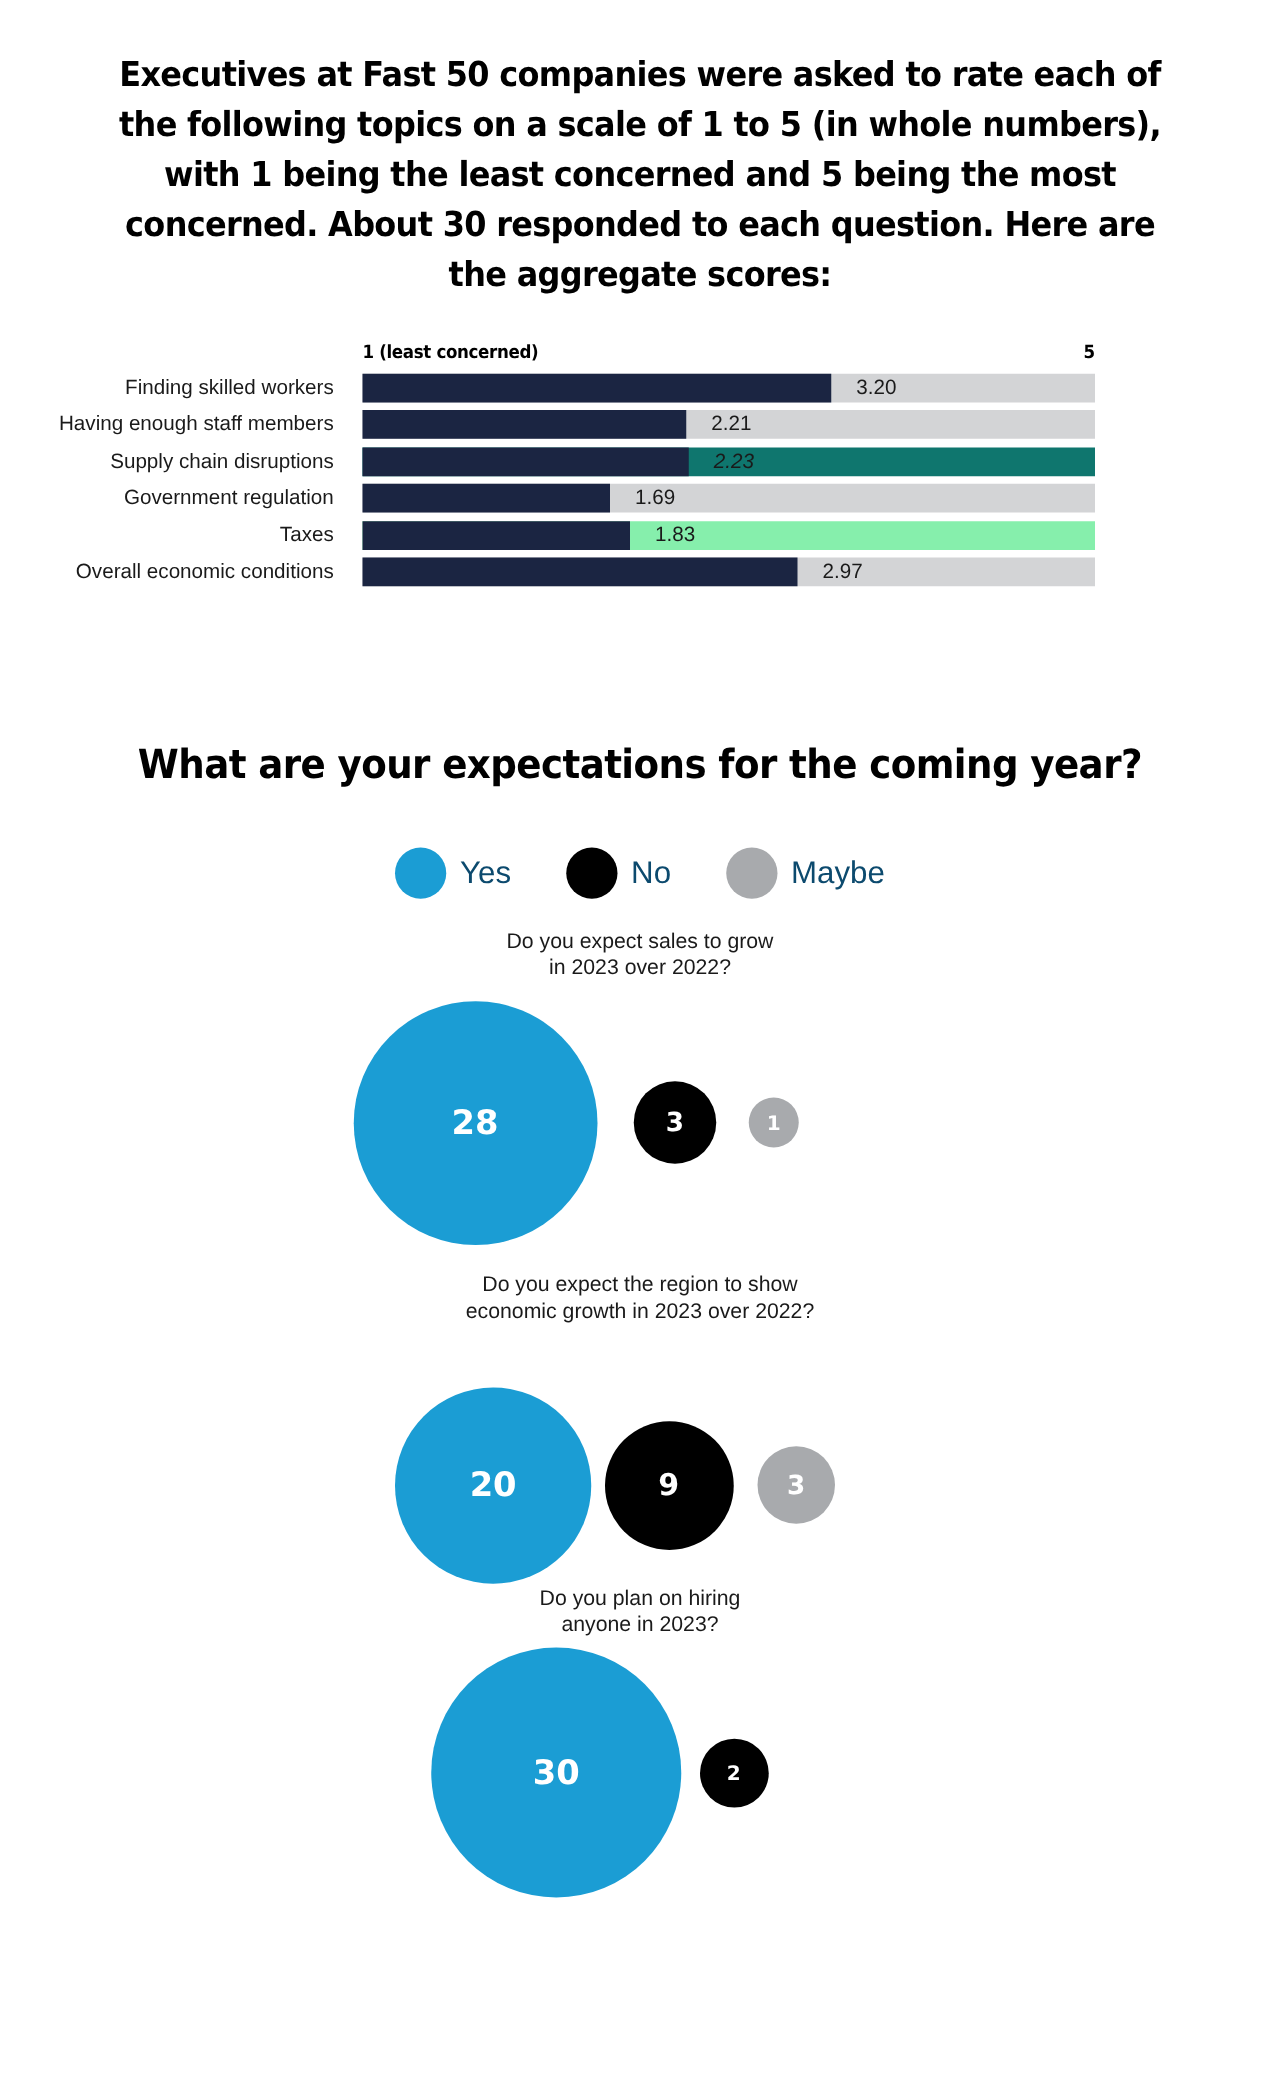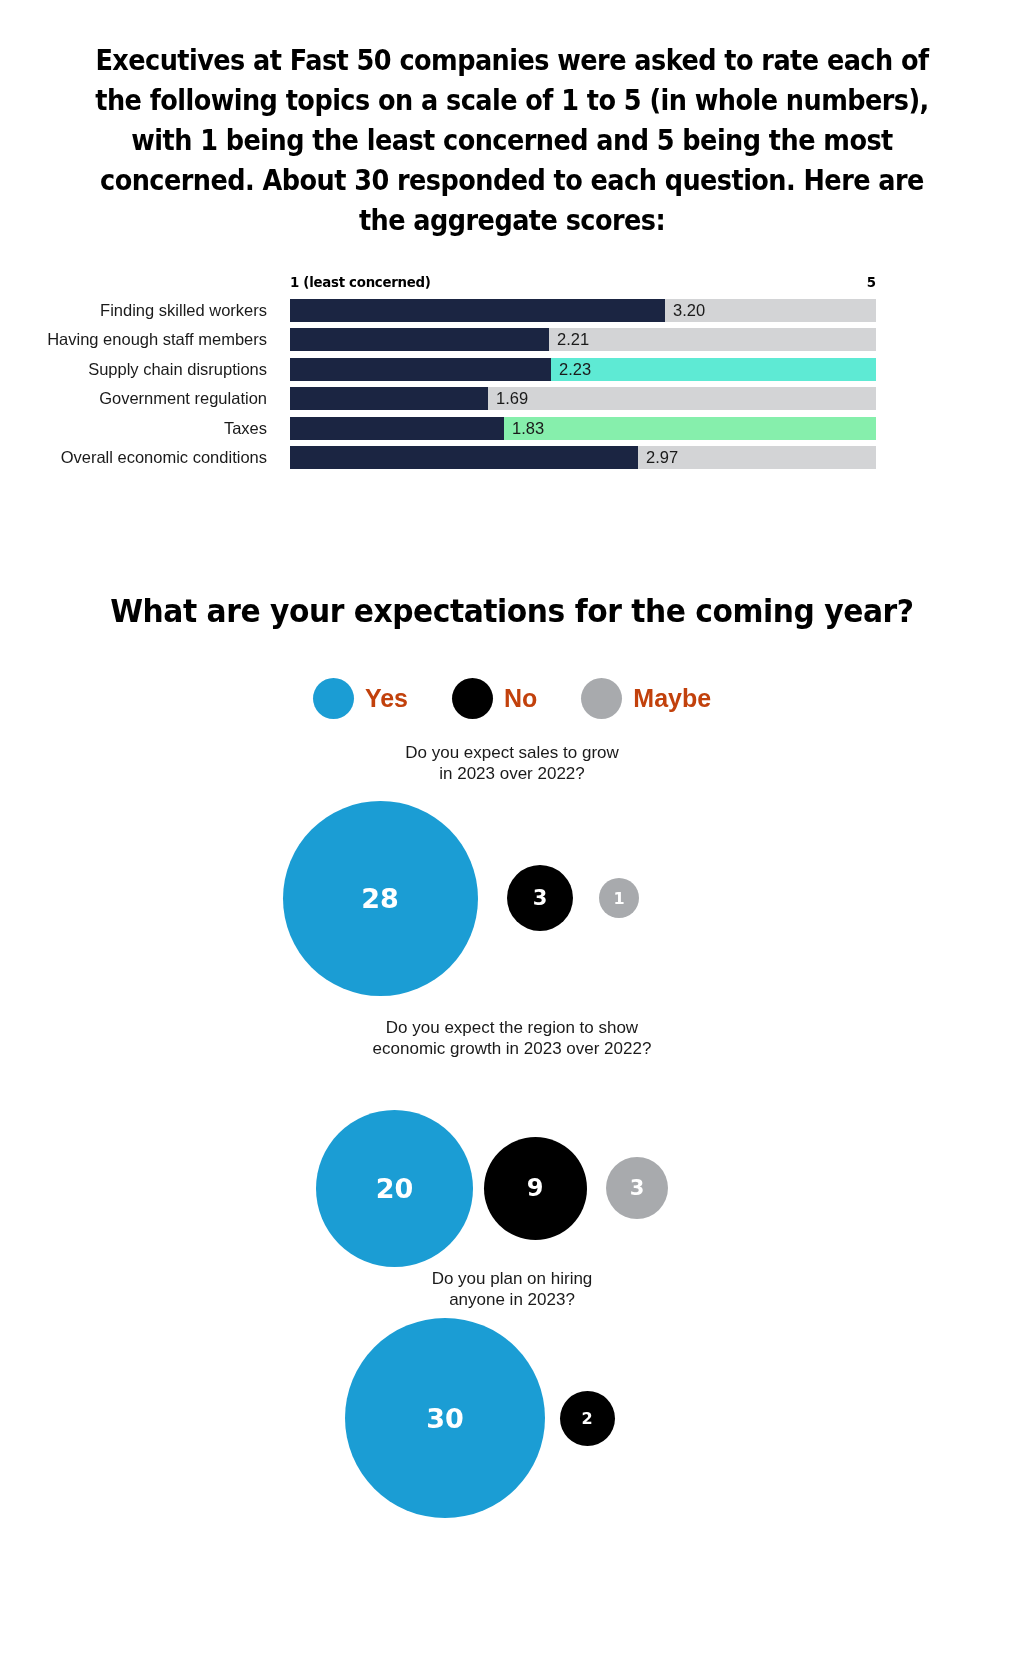--- a/index.html
+++ b/index.html
@@ -43,37 +43,37 @@
   .bar-track{
     position:absolute;left:290px;top:1px;width:586px;height:23px;
     background:#d3d4d6;
   }
   .bar-fill{
     position:absolute;left:0;top:0;height:23px;
     background:#1b2542;
   }
   .bar-value{
     position:absolute;top:0;height:23px;line-height:23px;
-    font-size:16.5px;color:#1a1a1a;padding-left:8px;
+    font-size:16.5px;color:#1a1a1a;padding-left:20px;
     white-space:nowrap;
   }
   
   .section-title{
     position:absolute;left:0;top:592px;width:1024px;text-align:center;
     font-family:"DejaVu Sans",sans-serif;font-weight:bold;
     font-size:32px;letter-spacing:-0.5px;color:#000;
   }
   .section-title span{display:inline-block;transform:scaleX(0.93);}
   .legend{
     position:absolute;left:0;top:678px;width:1024px;
     display:flex;justify-content:center;align-items:center;
   }
   .legend-item{display:flex;align-items:center;margin:0 22px;}
   .legend-dot{width:41px;height:41px;border-radius:50%;flex:none;}
-  .legend-text{font-size:25px;color:#c2410c;margin-left:11px;font-weight:bold;}
+  .legend-text{font-size:25px;color:#0c4a6e;margin-left:11px;}
   
   .bubble-group{position:absolute;left:0;width:1024px;}
   .bubble-q{
     text-align:center;font-size:17px;line-height:21px;color:#1a1a1a;
   }
   .bubble-row{position:relative;height:200px;}
   .bubble{
     position:absolute;border-radius:50%;
     display:flex;align-items:center;justify-content:center;
     color:#ffffff;font-family:"DejaVu Sans",sans-serif;font-weight:bold;
@@ -99,21 +99,21 @@
       </div>
       <div class="bar-row">
         <div class="bar-label">Having enough staff members</div>
         <div class="bar-track" style="background: rgb(211, 212, 214);">
           <div class="bar-fill" style="width: 259px; background: rgb(27, 37, 66);"></div>
           <div class="bar-value" style="left: 259px;">2.21</div>
         </div>
       </div>
       <div class="bar-row">
         <div class="bar-label">Supply chain disruptions</div>
-        <div class="bar-track" style="background: #5eead4;">
+        <div class="bar-track" style="background: #0f766e; font-style: italic;">
           <div class="bar-fill" style="width: 261px; background: rgb(27, 37, 66);"></div>
           <div class="bar-value" style="left: 261px;">2.23</div>
         </div>
       </div>
       <div class="bar-row">
         <div class="bar-label">Government regulation</div>
         <div class="bar-track" style="background: rgb(211, 212, 214);">
           <div class="bar-fill" style="width: 198px; background: rgb(27, 37, 66);"></div>
           <div class="bar-value" style="left: 198px;">1.69</div>
         </div>

